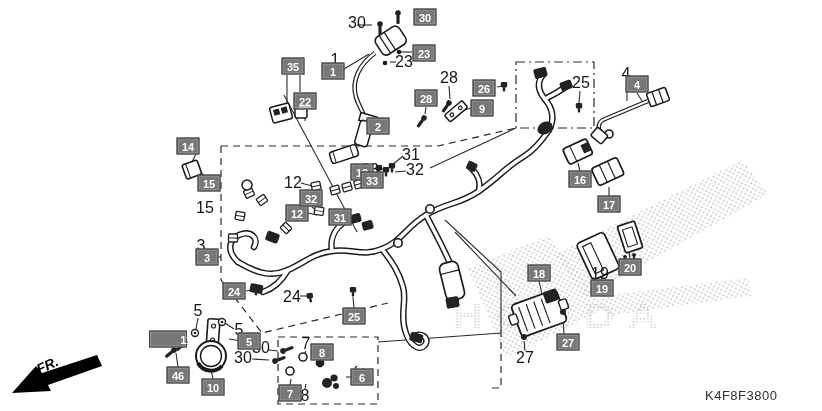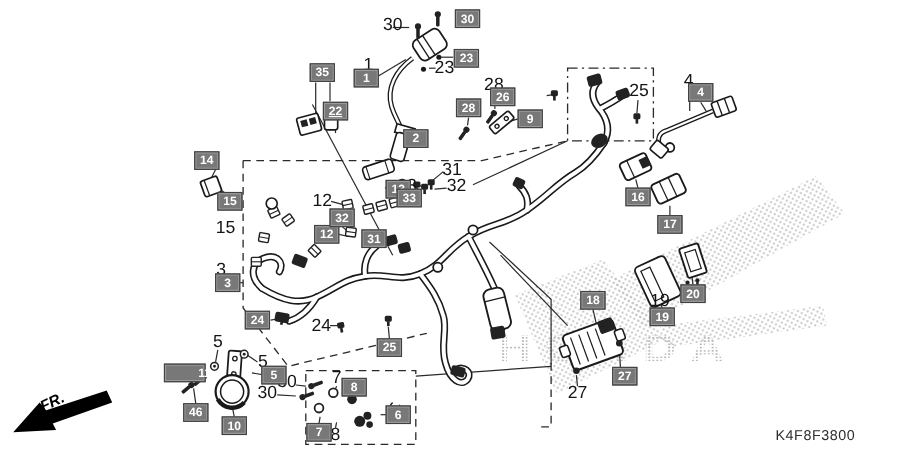--- a/index.html
+++ b/index.html
@@ -362,21 +362,21 @@
       <div class="cbox" style="left: 580px; top: 179px;">16</div>
       <div class="cbox" style="left: 609px; top: 204px;">17</div>
       <div class="cbox" style="left: 539px; top: 273px;">18</div>
       <div class="cbox" style="left: 602px; top: 288px;">19</div>
       <div class="cbox" style="left: 630px; top: 267px;">20</div>
       <div class="cbox" style="left: 293px; top: 66px;">35</div>
       <div class="cbox" style="left: 305px; top: 101px; text-decoration: underline;">22</div>
       <div class="cbox" style="left: 424px; top: 53px;">23</div>
       <div class="cbox" style="left: 234px; top: 291px;">24</div>
       <div class="cbox" style="left: 354px; top: 316px;">25</div>
-      <div class="cbox" style="left: 457px; top: 88px; text-align: center;">26</div>
+      <div class="cbox" style="left: 484px; top: 88px; text-align: center;">26</div>
       <div class="cbox" style="left: 568px; top: 342px;">27</div>
       <div class="cbox" style="left: 426px; top: 98px;">28</div>
       <div class="cbox" style="left: 178px; top: 375px;">46</div>
       <div class="cbox" style="left: 425px; top: 17px;">30</div>
       <div class="cbox" style="left: 340px; top: 217px;">31</div>
       <div class="cbox" style="left: 311px; top: 198px;">32</div>
       <div class="cbox" style="left: 372px; top: 180px;">33</div>
     </div>
 
   <div class="diagram-code">K4F8F3800</div>

